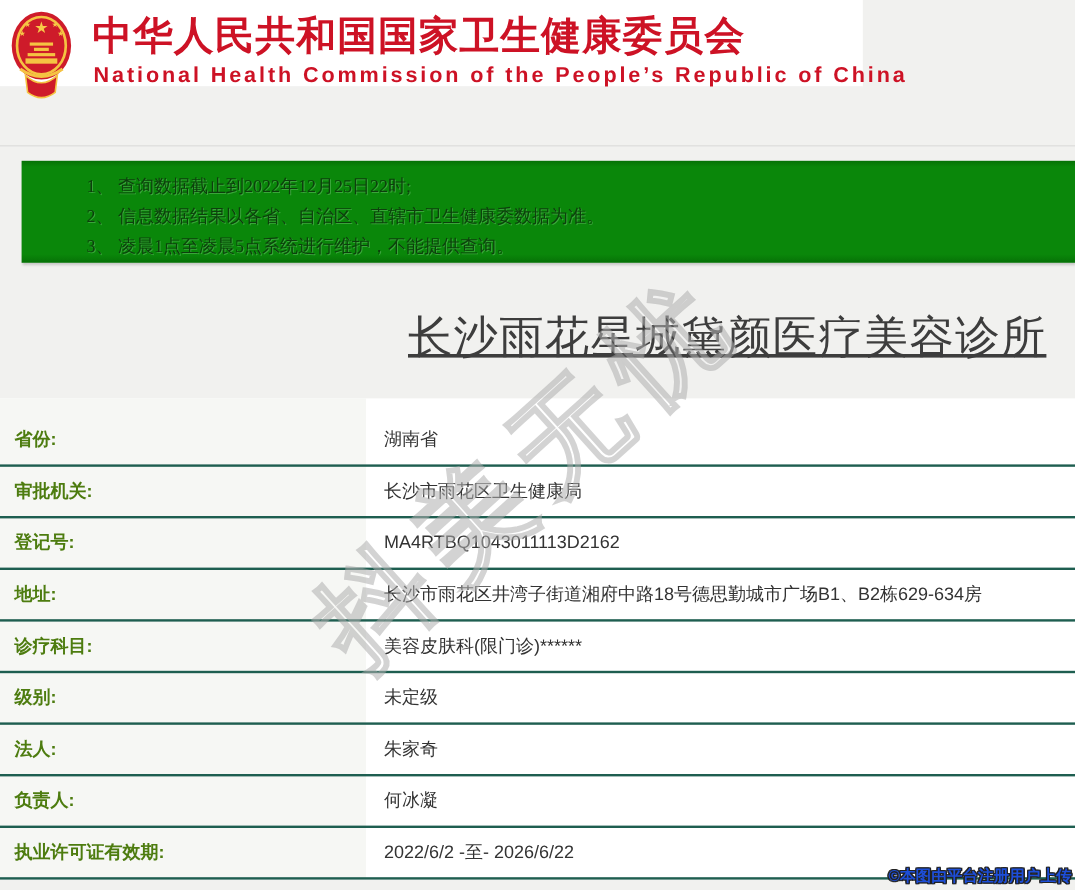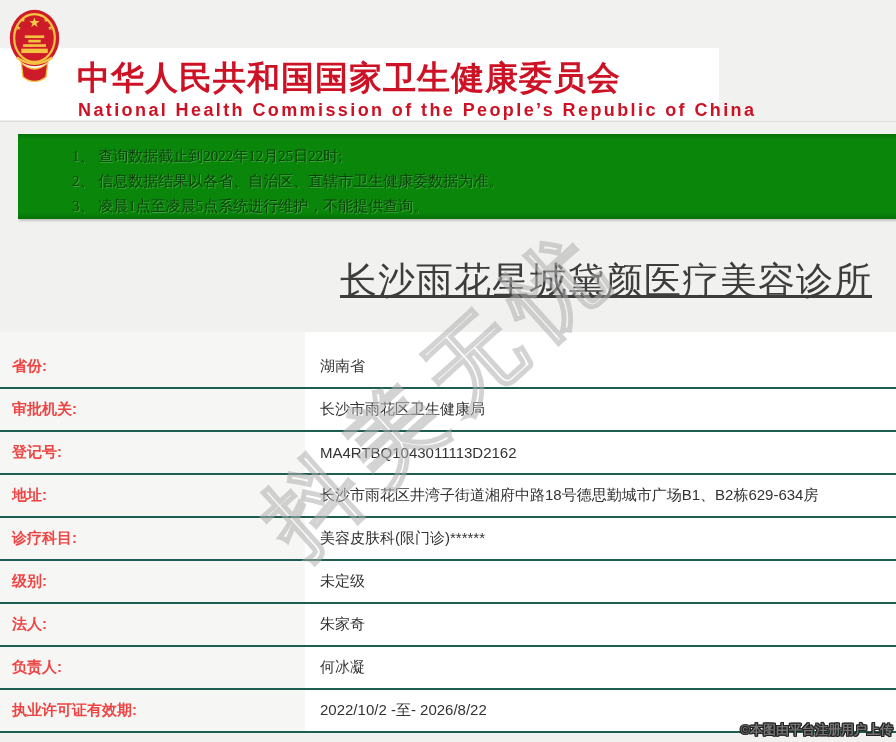--- a/index.html
+++ b/index.html
@@ -4,21 +4,21 @@
 <style>
   html,body{margin:0;padding:0;}
   body{
     width:896px;height:742px;position:relative;overflow:hidden;
     background:#f1f1ef;
     font-family:"Liberation Sans","DejaVu Sans",sans-serif;
   }
   
   .header-band{
     position:absolute;left:0;top:0;width:719px;height:72px;
-    background:#ffffff;border-bottom:1px solid #ececea;margin-top:48px;
+    background:#ffffff;border-bottom:1px solid #ececea;
   }
   .emblem{position:absolute;left:8px;top:6px;width:53px;height:80px;z-index:10;}
   .org-cn{
     position:absolute;left:77px;top:8px;font-size:33px;font-weight:bold;
     color:#cd1225;letter-spacing:1px;white-space:nowrap;
   }
   .org-en{
     position:absolute;left:78px;top:52px;font-size:18px;font-weight:bold;
     color:#cd1225;letter-spacing:2.4px;white-space:nowrap;
   }
@@ -49,38 +49,38 @@
   }
   .info-table .label-col-bg{
     position:absolute;left:0;top:0;width:305px;height:100%;background:#f6f7f4;
   }
   .row{
     position:relative;display:flex;align-items:center;height:41px;
     border-bottom:2px solid #1e5e50;
   }
   .cell-label{
     width:305px;box-sizing:border-box;padding-left:12px;flex:none;
-    font-size:15px;font-weight:bold;color:#ef4444;white-space:nowrap;
+    font-size:15px;font-weight:bold;color:#4d7c0f;white-space:nowrap;
   }
   .cell-value{
     padding-left:15px;font-size:15px;color:#333333;white-space:nowrap;
   }
   
   .watermark{
     position:absolute;left:180px;top:330px;width:520px;text-align:center;
     transform:rotate(-42deg);transform-origin:center;
     font-size:92px;font-weight:bold;letter-spacing:16px;white-space:nowrap;
     color:rgba(255,255,255,0.12);
     -webkit-text-stroke:2px rgba(168,168,168,0.5);
     z-index:40;pointer-events:none;
   }
   
   .copyright{
     position:absolute;right:3px;bottom:3px;z-index:50;
-    font-size:13px;font-weight:bold;color:#737373;white-space:nowrap;
+    font-size:13px;font-weight:bold;color:#1d4ed8;white-space:nowrap;
     text-shadow:-1px -1px 0 #222,1px -1px 0 #222,-1px 1px 0 #222,1px 1px 0 #222,0 1px 0 #222,0 -1px 0 #222,1px 0 0 #222,-1px 0 0 #222;
   }
 </style>
 </head>
 <body>
 
 <div class="header-band">
   <span class="org-cn">中华人民共和国国家卫生健康委员会</span>
   <span class="org-en">National Health Commission of the People’s Republic of China</span>
 </div>
@@ -141,20 +141,20 @@
       <div class="row">
         <div class="cell-label">法人:</div>
         <div class="cell-value">朱家奇</div>
       </div>
       <div class="row">
         <div class="cell-label">负责人:</div>
         <div class="cell-value">何冰凝</div>
       </div>
       <div class="row">
         <div class="cell-label">执业许可证有效期:</div>
-        <div class="cell-value">2022/10/2 -至- 2026/8/22</div>
+        <div class="cell-value">2022/6/2 -至- 2026/6/22</div>
       </div>
     </div>
 </div>
 
 <div class="watermark">抖美无忧</div>
 
 <div class="copyright">©本图由平台注册用户上传</div>
 
 </body></html>

